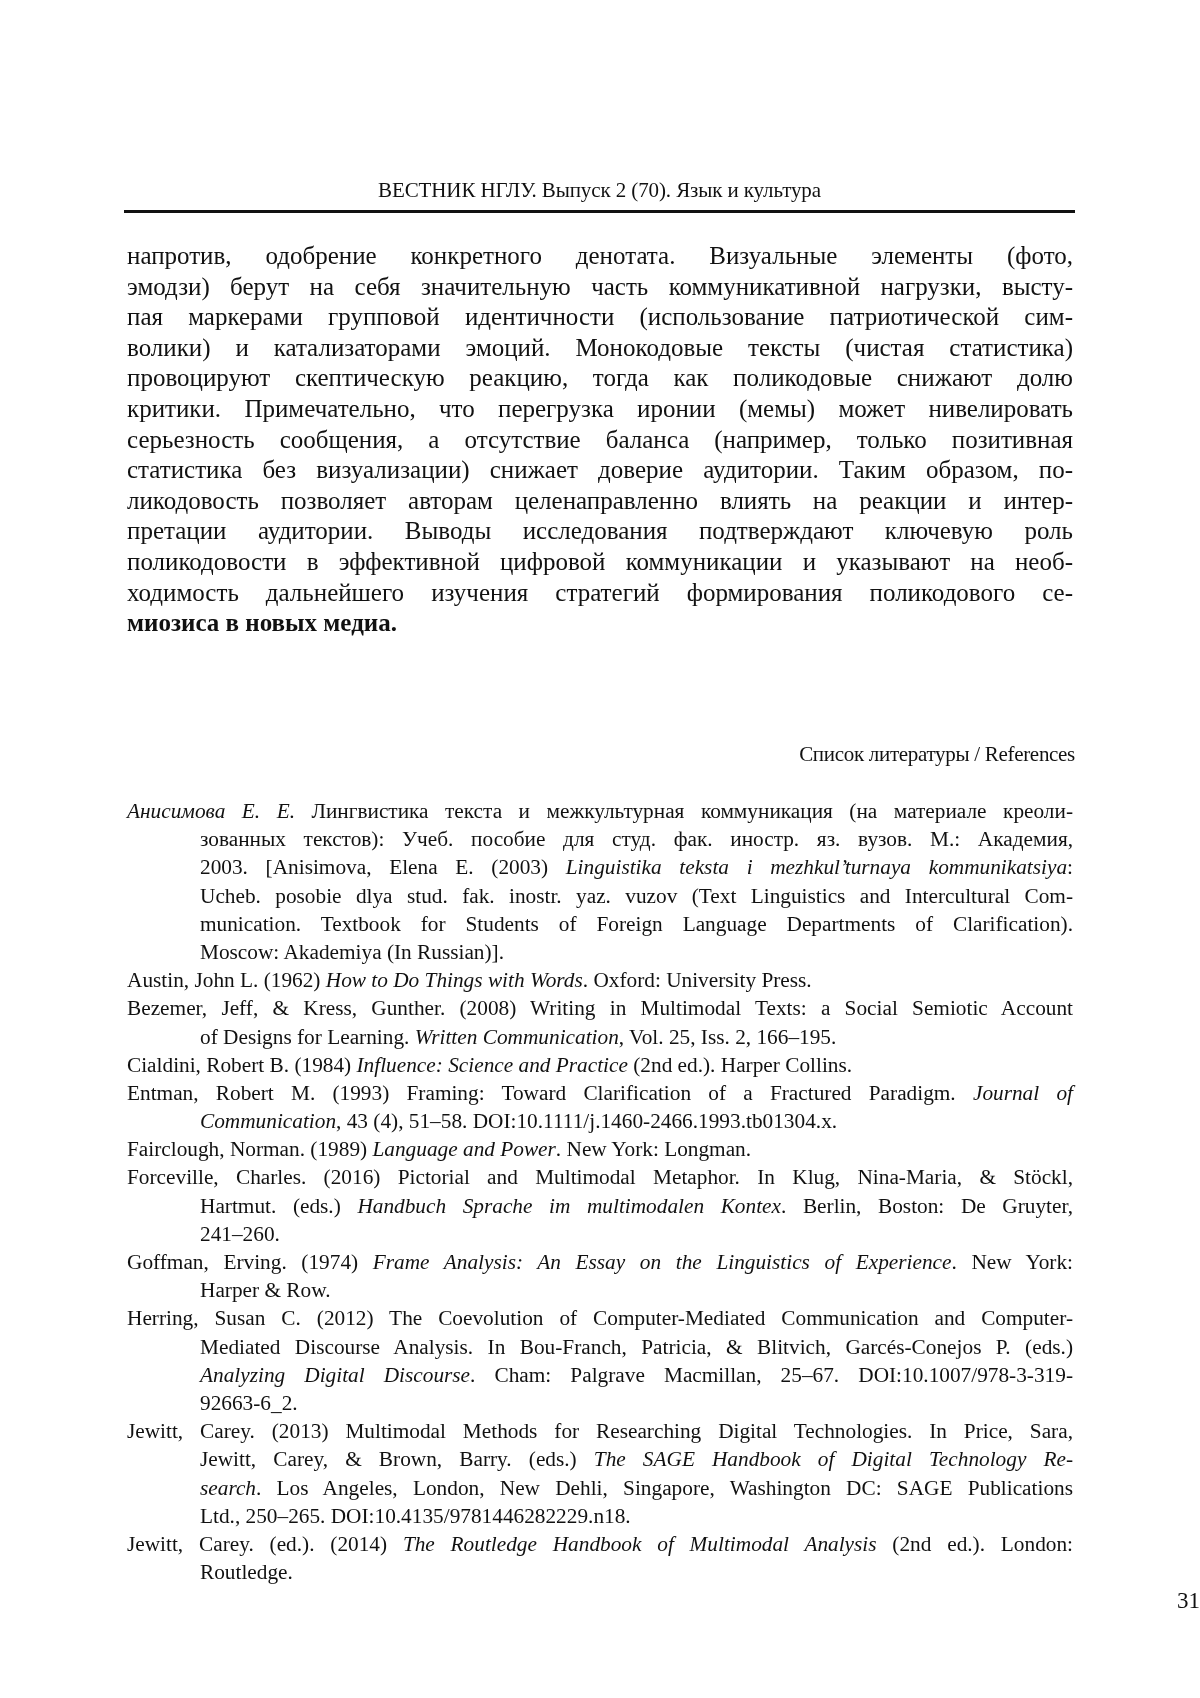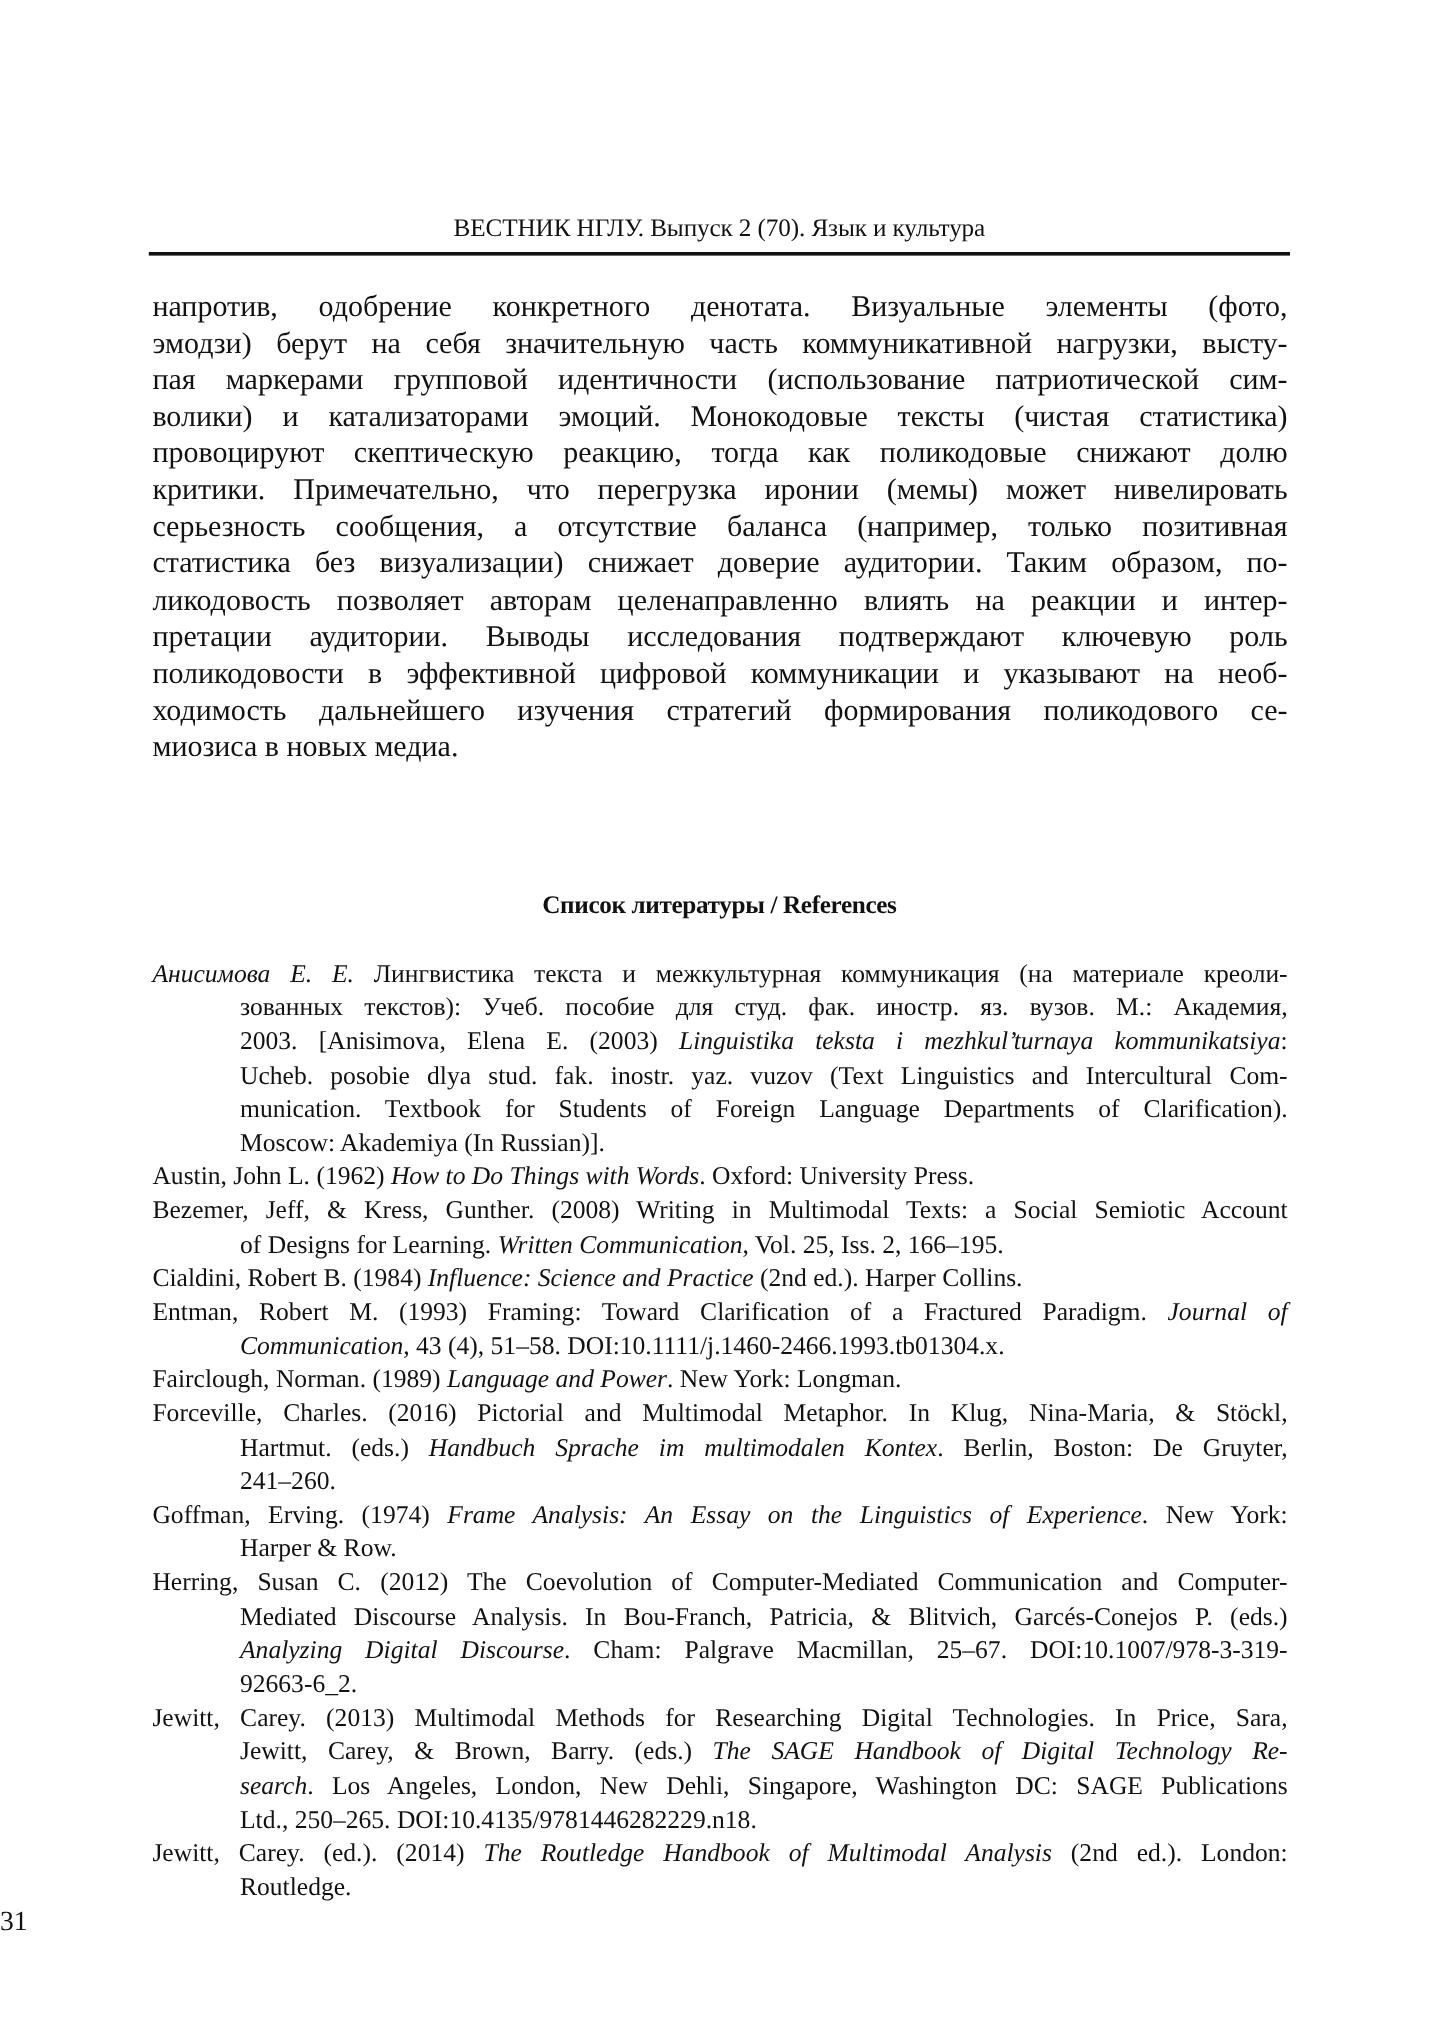--- a/index.html
+++ b/index.html
@@ -48,28 +48,29 @@
     }
     .line {
       display: block;
       white-space: nowrap;
       text-align: justify;
       text-align-last: justify;
       height: 30.6px;
     }
     .line.last {
       text-align-last: left;
+      font-weight: bold;
     }
     .refs-title {
       position: absolute;
       left: 124px;
       width: 951px;
       top: 707px;
-      text-align: center;
-      font-weight: bold;
+      text-align: right;
+      font-weight: normal;
       font-size: 21px;
       line-height: 26px;
       letter-spacing: -0.3px;
     }
     .refs {
       position: absolute;
       left: 127px;
       width: 946px;
       top: 763px;
       font-size: 21.3px;
@@ -89,21 +90,21 @@
       padding-left: 73px;
     }
     .rline.nojust {
       text-align-last: left;
     }
     .page-number {
       position: absolute;
       left: 0;
       width: 1200px;
       top: 1553px;
-      text-align: left;
+      text-align: right;
       font-size: 23px;
       line-height: 28px;
     }
     i { }
   </style>
 </head>
 <body>
 
 <div class="page">
   <div class="running-head">ВЕСТНИК НГЛУ. Выпуск 2 (70). Язык и культура</div>

